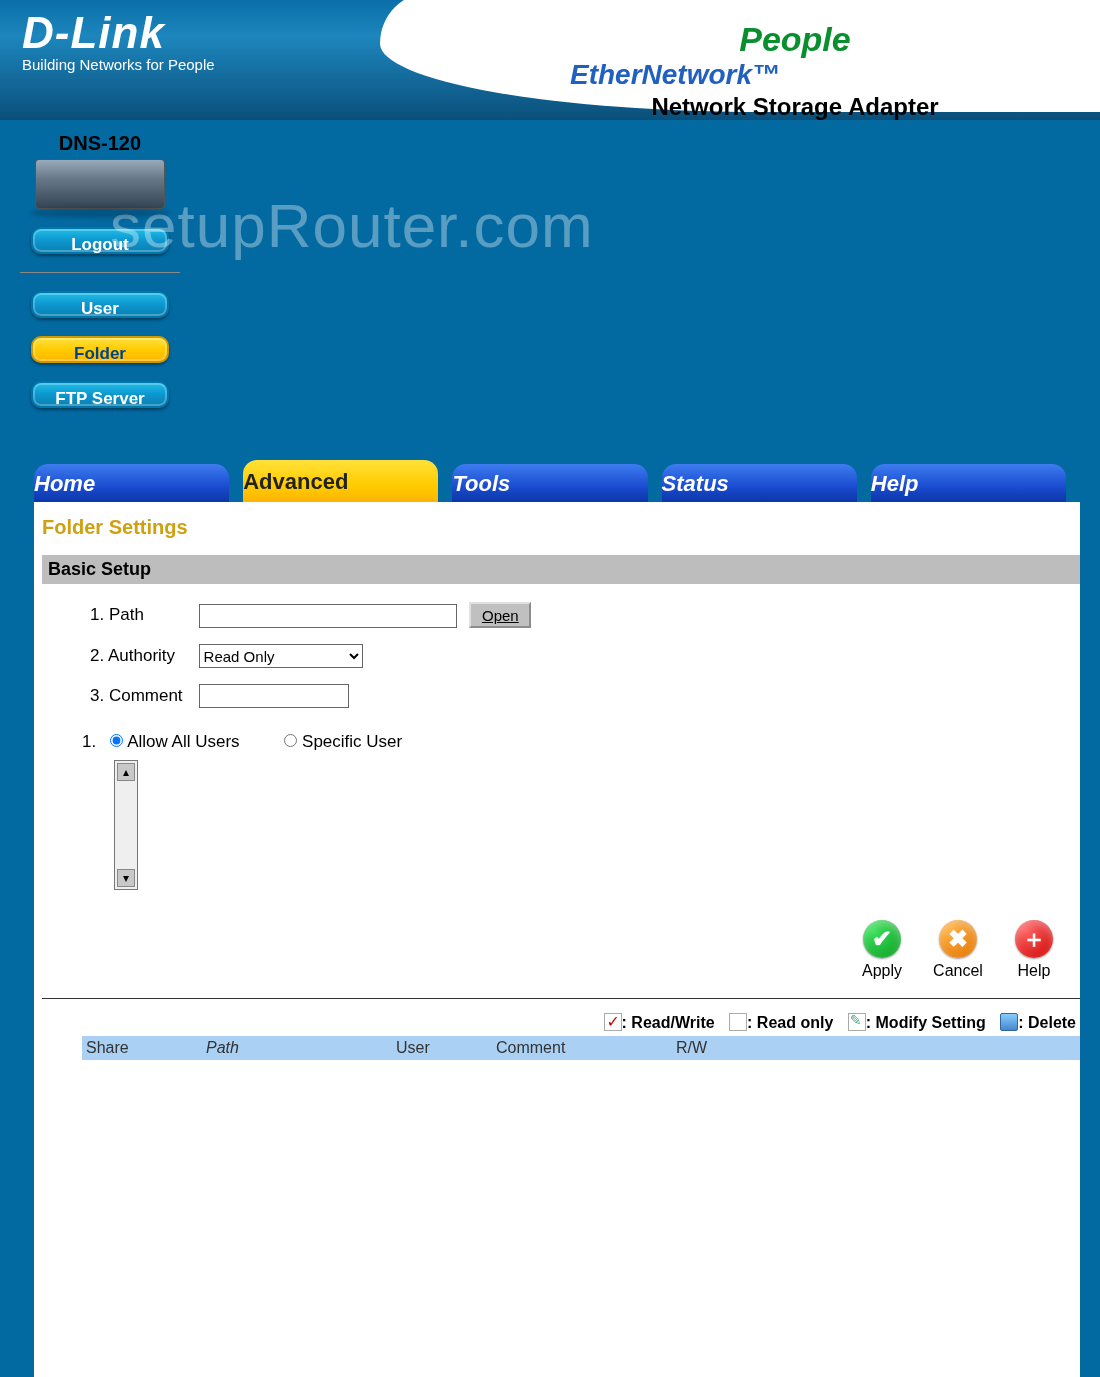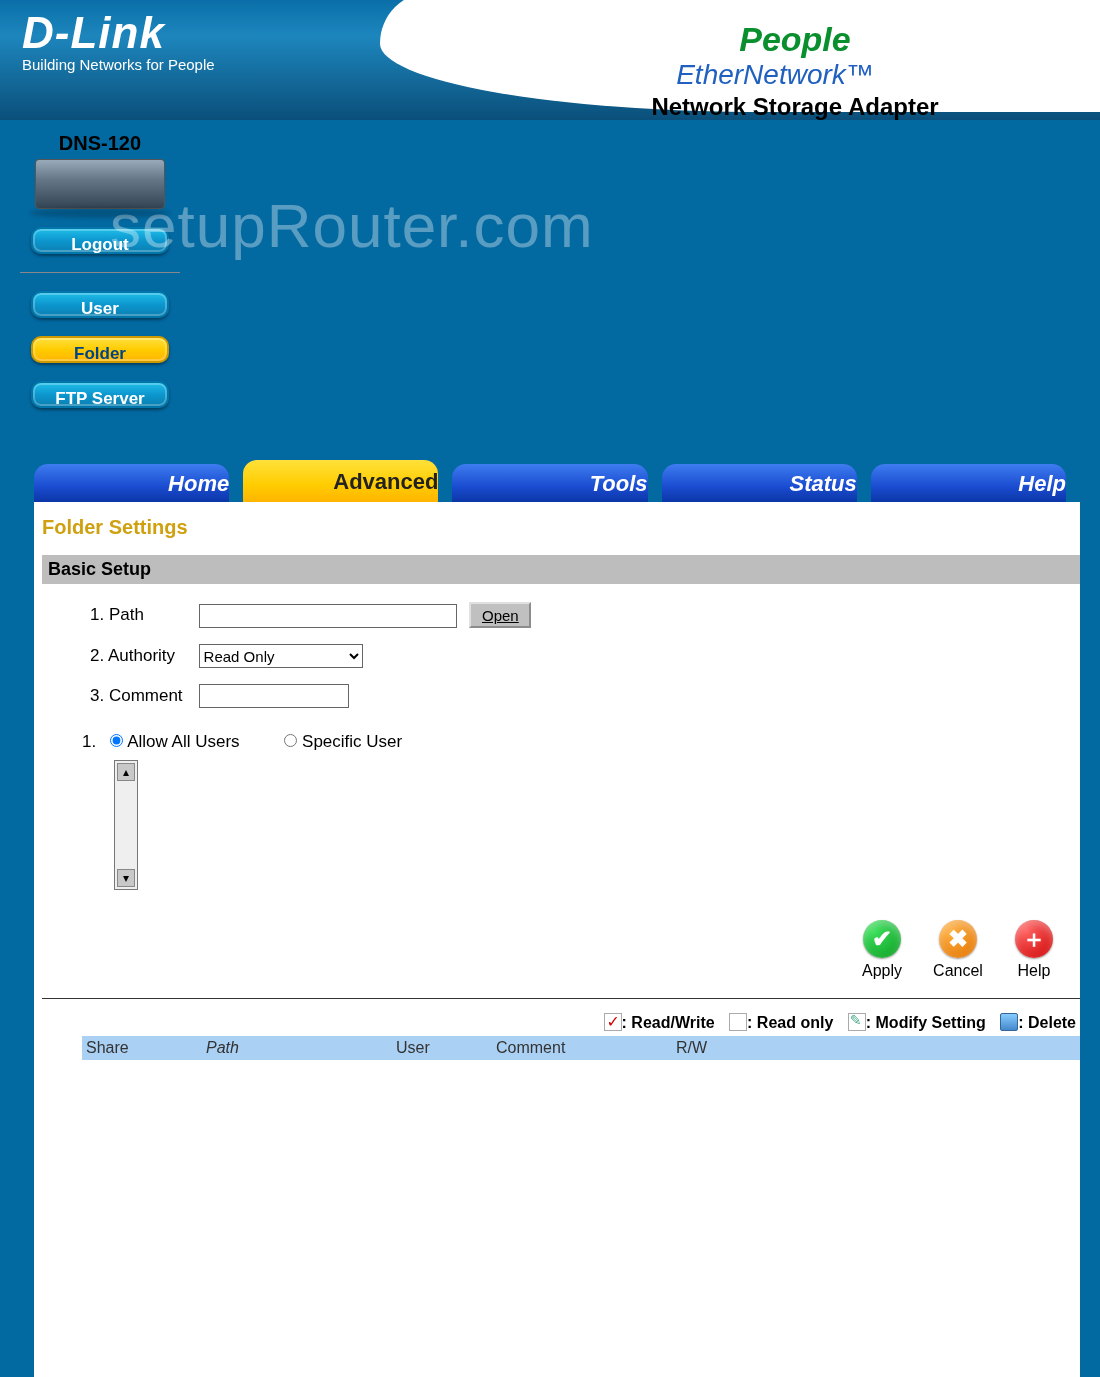--- a/index.html
+++ b/index.html
@@ -57,23 +57,23 @@
 .express {
   color: #0a8f2e;
   font-style: italic;
   font-weight: bold;
   font-size: 34px;
   text-align: center;
 }
 .ethernetwork {
   color: #2060c0;
   font-style: italic;
-  font-weight: normal;
+  font-weight: bold;
   font-size: 28px;
-  text-align: center;
+  text-align: left;
   margin-right: 40px;
 }
 .nsa {
   color: #000;
   font-weight: bold;
   font-size: 24px;
   text-align: center;
   margin-top: 2px;
 }
 
@@ -141,21 +141,21 @@
 .main {
   flex: 1;
   padding: 26px 20px 20px 34px;
 }
 .tabs {
   display: flex;
   height: 42px;
 }
 .tab {
   flex: 1;
-  text-align: right;
+  text-align: left;
   font-size: 22px;
   font-weight: bold;
   font-style: italic;
   line-height: 48px;
   color: #fff;
   background: linear-gradient(180deg, #3e7cf0 0%, #1a4cd0 60%, #0c36a8 100%);
   border-top-left-radius: 14px;
   border-top-right-radius: 14px;
   margin-right: 14px;
   cursor: pointer;

